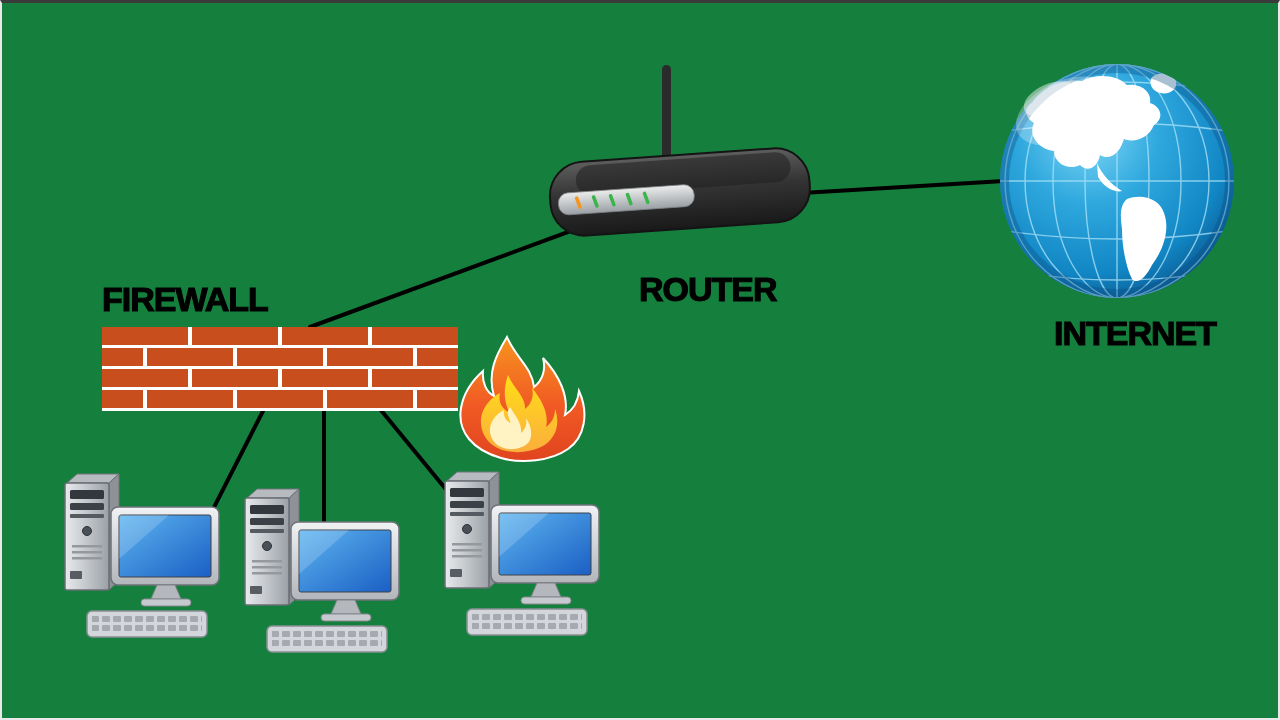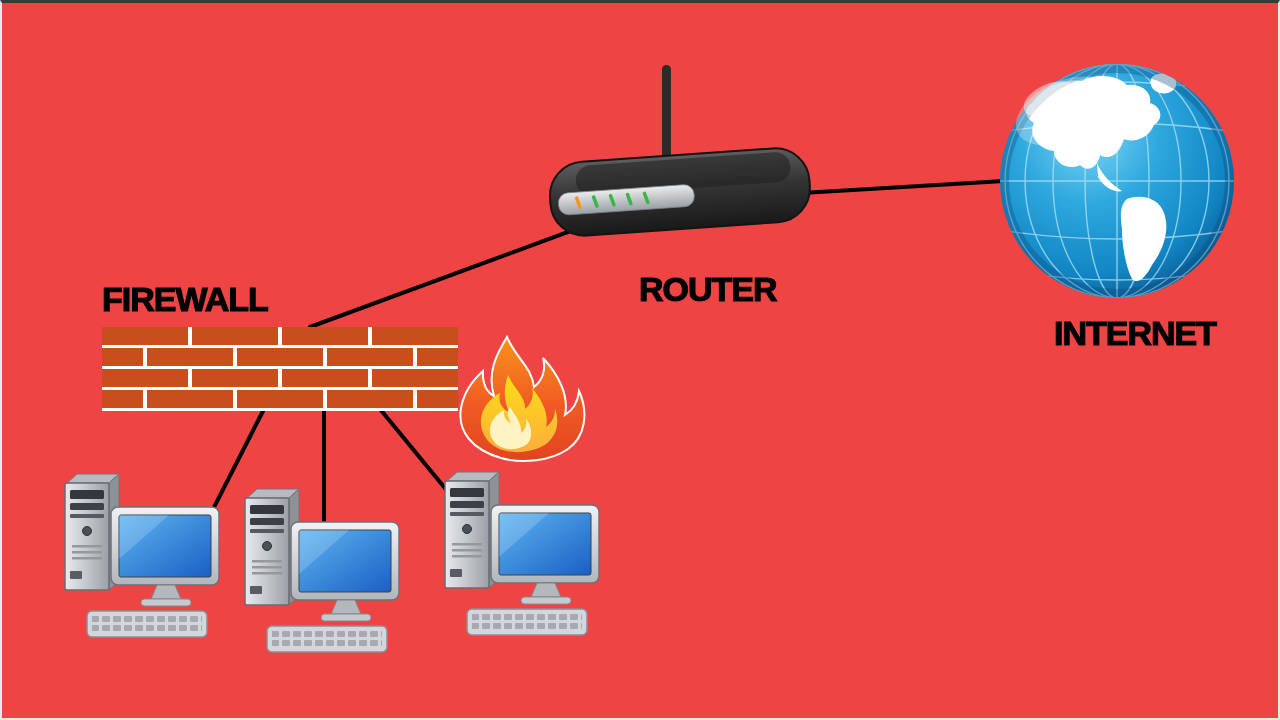--- a/index.html
+++ b/index.html
@@ -1,20 +1,20 @@
 <!DOCTYPE html>
 <html><head>
 <meta charset="utf-8">
 <style>
   html, body { margin: 0; padding: 0; background: #ffffff; }
   .canvas {
     position: relative;
     width: 1280px;
     height: 720px;
-    background: #ef4444;
+    background: #15803d;
     border: 2px solid #e9e9e9;
     border-top: 3px solid #3a3a3a;
     box-sizing: border-box;
     overflow: hidden;
   }
   svg { display: block; }
   text.label {
     font-family: "Liberation Sans", sans-serif;
     font-weight: bold;
     font-size: 34px;

